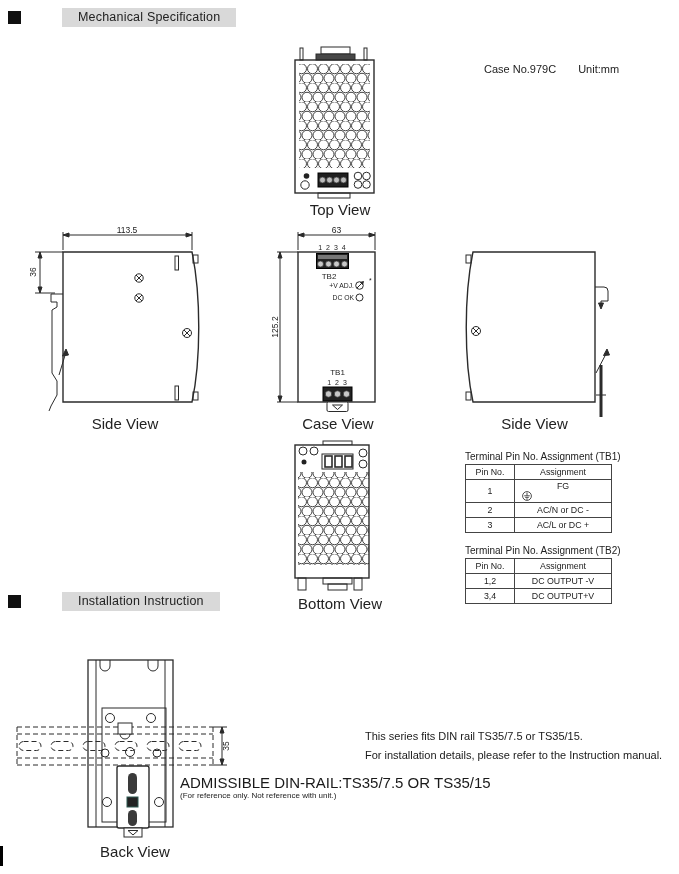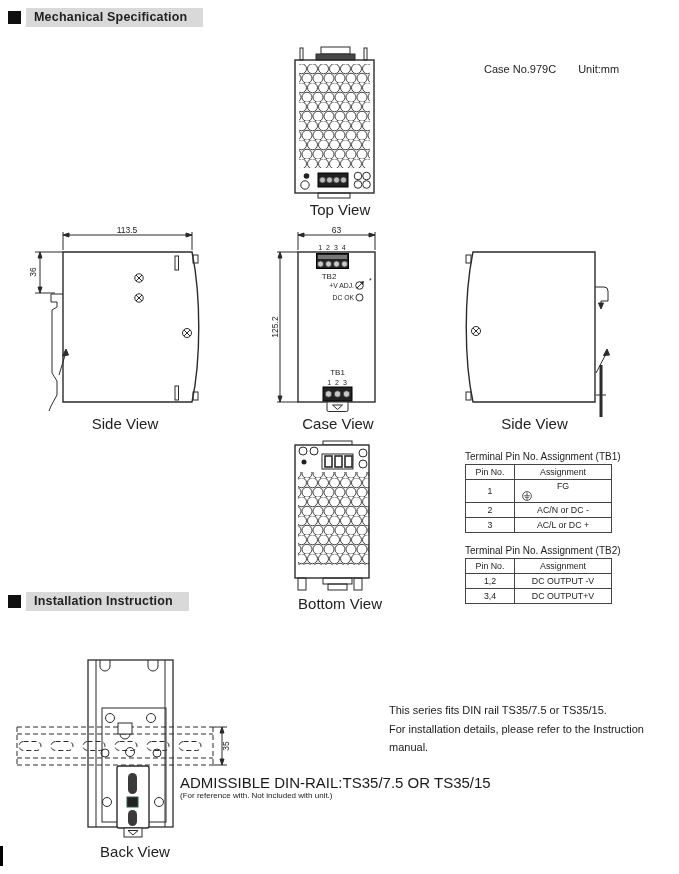--- a/index.html
+++ b/index.html
@@ -1,22 +1,22 @@
 <!DOCTYPE html>
 <html><head>
 <meta charset="utf-8">
 <style>
   html,body{margin:0;padding:0;background:#ffffff;}
   .page{position:relative;width:679px;height:874px;background:#ffffff;
         font-family:"Liberation Sans",sans-serif;color:#222;overflow:hidden;}
   .abs{position:absolute;}
   .section-header{position:absolute;display:flex;align-items:center;gap:5px;}
   .sq{width:13px;height:13px;background:#101010;flex:0 0 auto;}
-  .section-title{background:#d9d9d9;font-weight:bold;font-size:12.5px;
-                 padding:2px 16px 3px 8px;letter-spacing:0.2px;white-space:nowrap;}
+  .section-title{background:#d9d9d9;font-weight:normal;font-size:12.5px;
+                 padding:2px 16px 3px 16px;letter-spacing:0.2px;white-space:nowrap;margin-left:36px;}
   .viewlabel{position:absolute;font-size:15px;text-align:center;color:#222;}
   .case-note{position:absolute;font-size:11px;color:#222;}
   .case-note span{margin-right:22px;}
   svg{display:block;}
   svg text{font-family:"Liberation Sans",sans-serif;fill:#222;}
   .dim{font-size:8.5px;}
   .pins{font-size:7px;letter-spacing:1px;}
   .blklbl{font-size:8px;}
   .smlbl{font-size:6.8px;}
   .tables{position:absolute;left:465px;top:451px;width:180px;}
@@ -340,21 +340,21 @@
       <rect x="102" y="111" width="32" height="62" rx="2" fill="#ffffff" stroke="#2b2b2b" stroke-width="1.4"></rect>
       <rect x="113" y="118" width="9" height="21" rx="4.5" fill="#3a3a3a"></rect>
       <rect x="112" y="142" width="11" height="10" fill="#222222" stroke="#2e5a52" stroke-width="1"></rect>
       <rect x="113" y="155" width="9" height="16" rx="4.5" fill="#3a3a3a"></rect>
       <rect x="109" y="173" width="18" height="9" fill="#ffffff" stroke="#2b2b2b"></rect>
       <path d="M113,175.5 H123 L118,180 Z" fill="none" stroke="#2b2b2b"></path>
     </g>
   </svg>
   <div class="viewlabel" style="left:75px;top:843px;width:120px;">Back View</div>
 
-  <div class="fitnote" style="left:365px;top:701px;margin-left:24px;">
+  <div class="fitnote" style="left:365px;top:727px;">
     <div>This series fits DIN rail TS35/7.5 or TS35/15.</div>
     <div>For installation details, please refer to the Instruction manual.</div>
   </div>
   <div class="admissible" style="left:180px;top:774px;">ADMISSIBLE DIN-RAIL:TS35/7.5 OR TS35/15</div>
-  <div class="refnote" style="left:180px;top:791px;">(For reference with. Not included with unit.)</div>
+  <div class="refnote" style="left:180px;top:791px;">(For reference only. Not reference with unit.)</div>
 
   <div class="edge-mark"></div>
 </div>
 
 </body></html>

